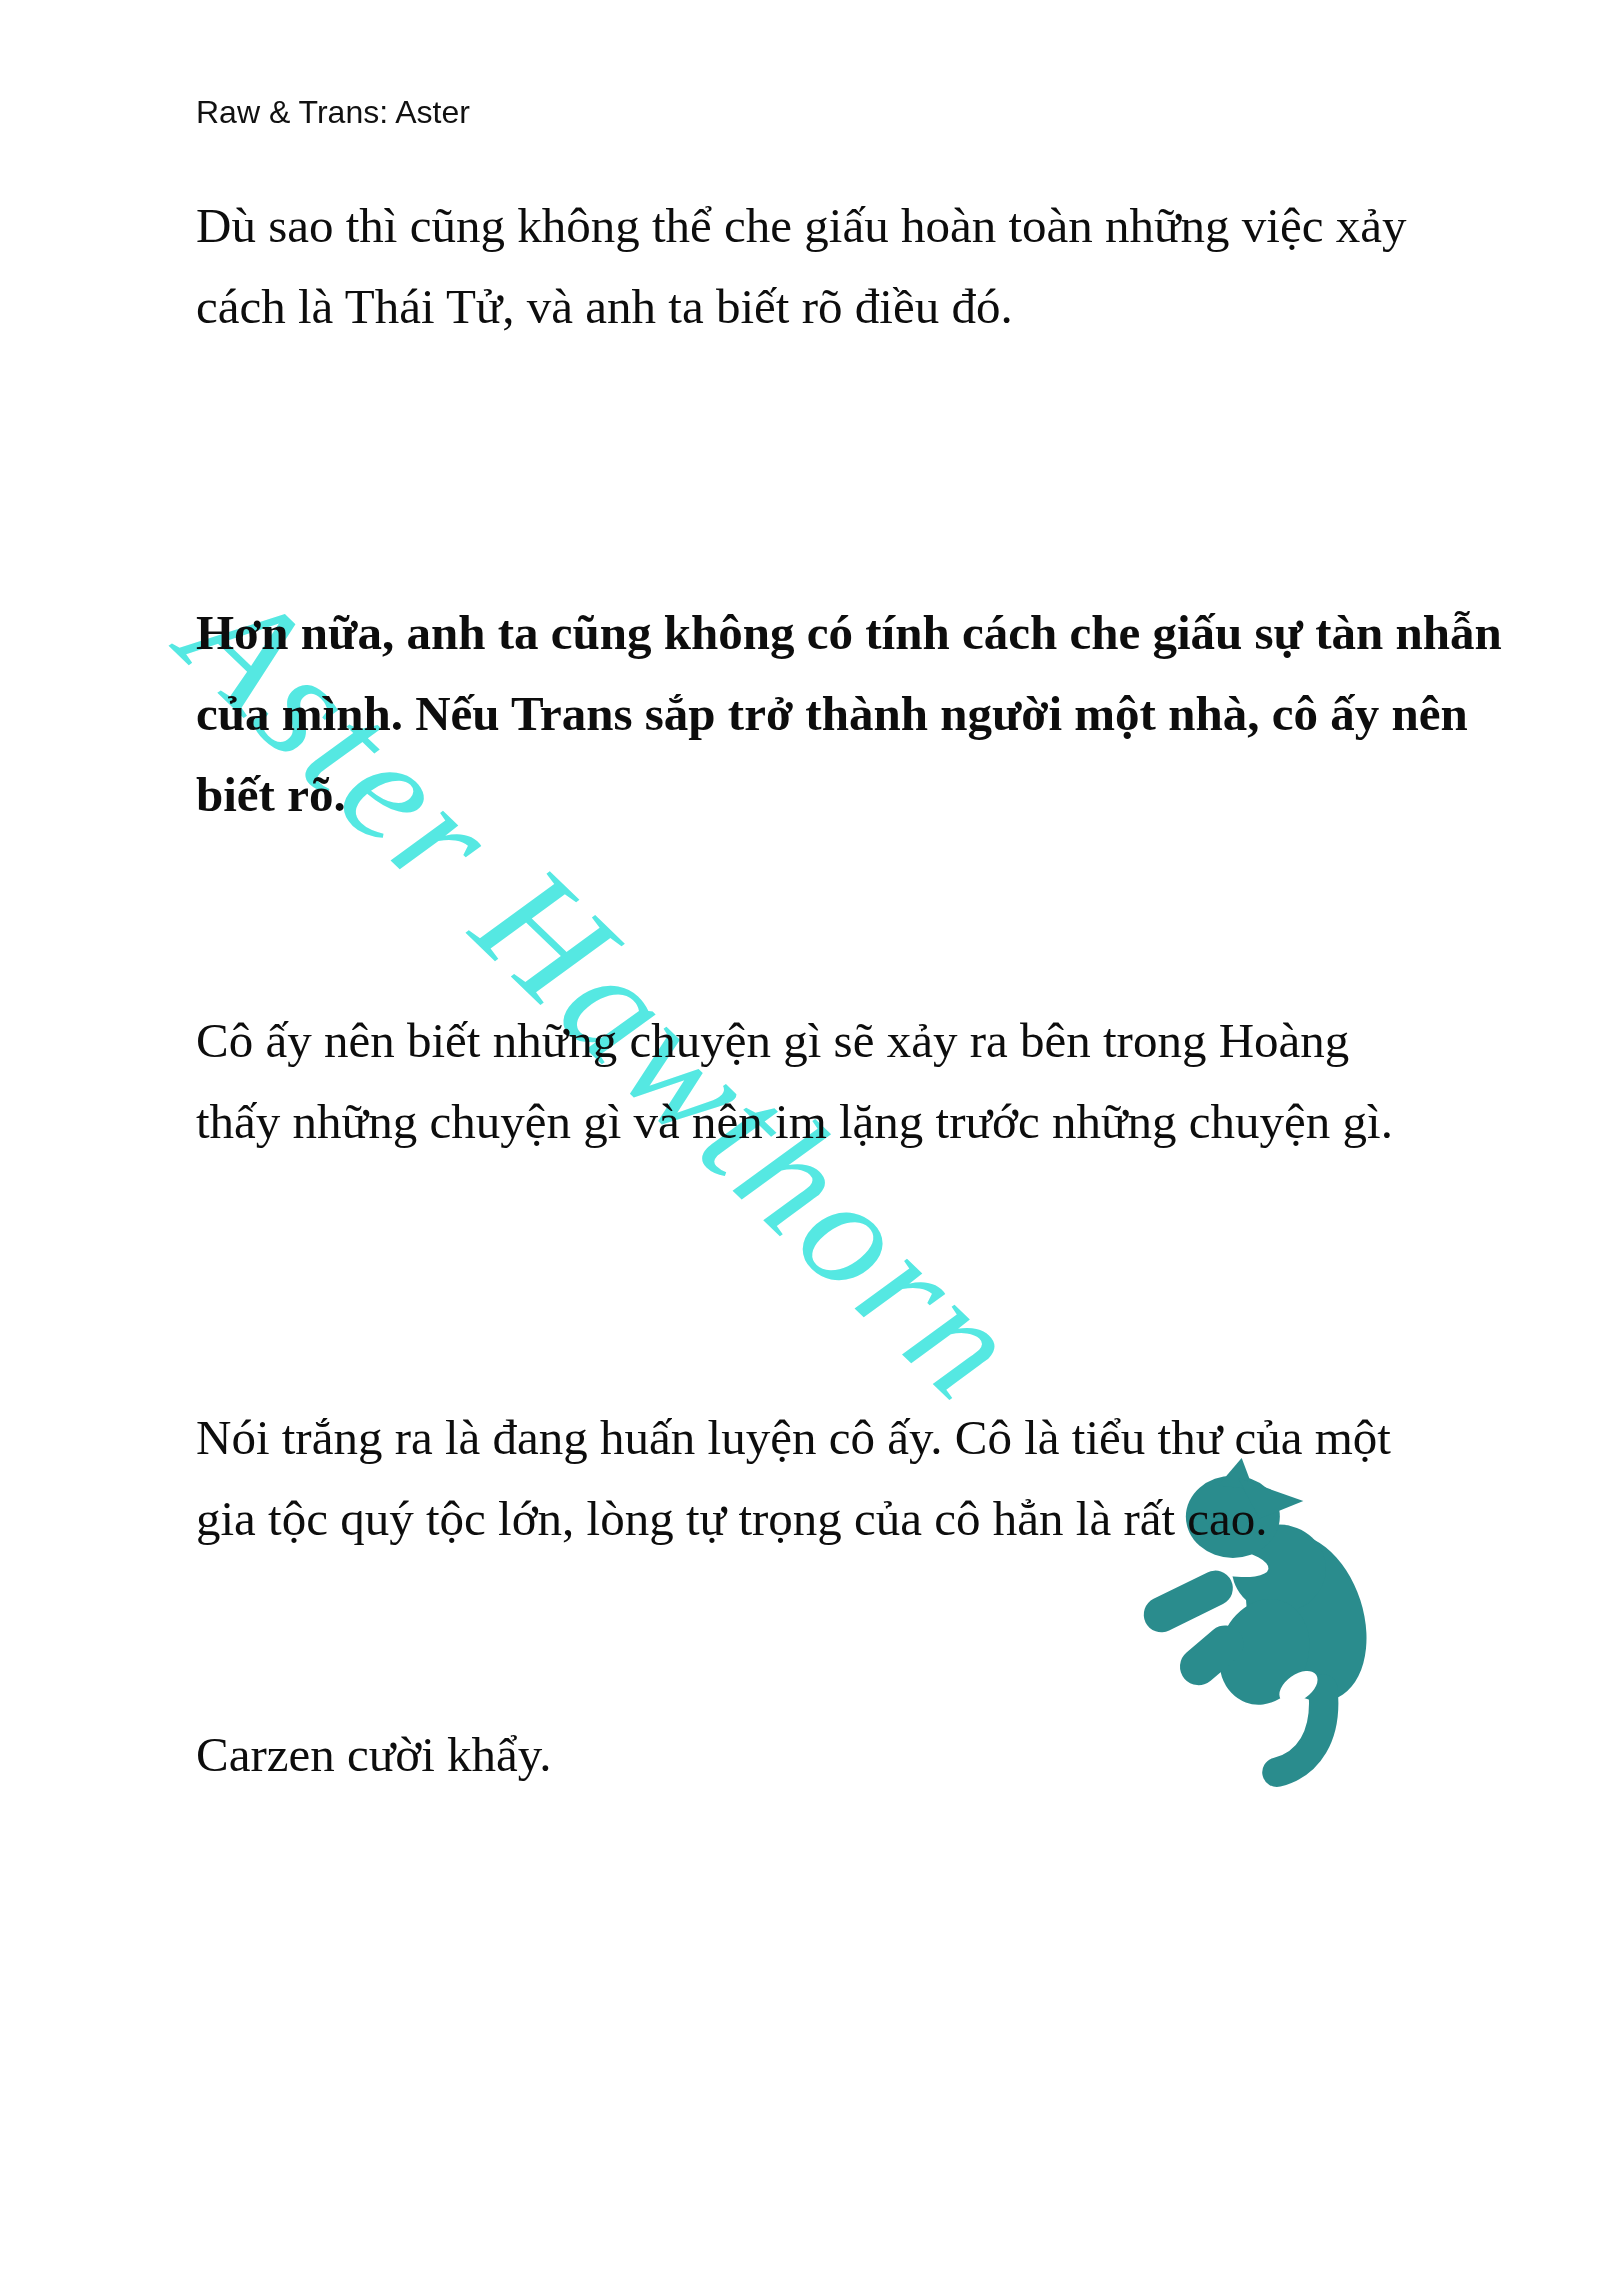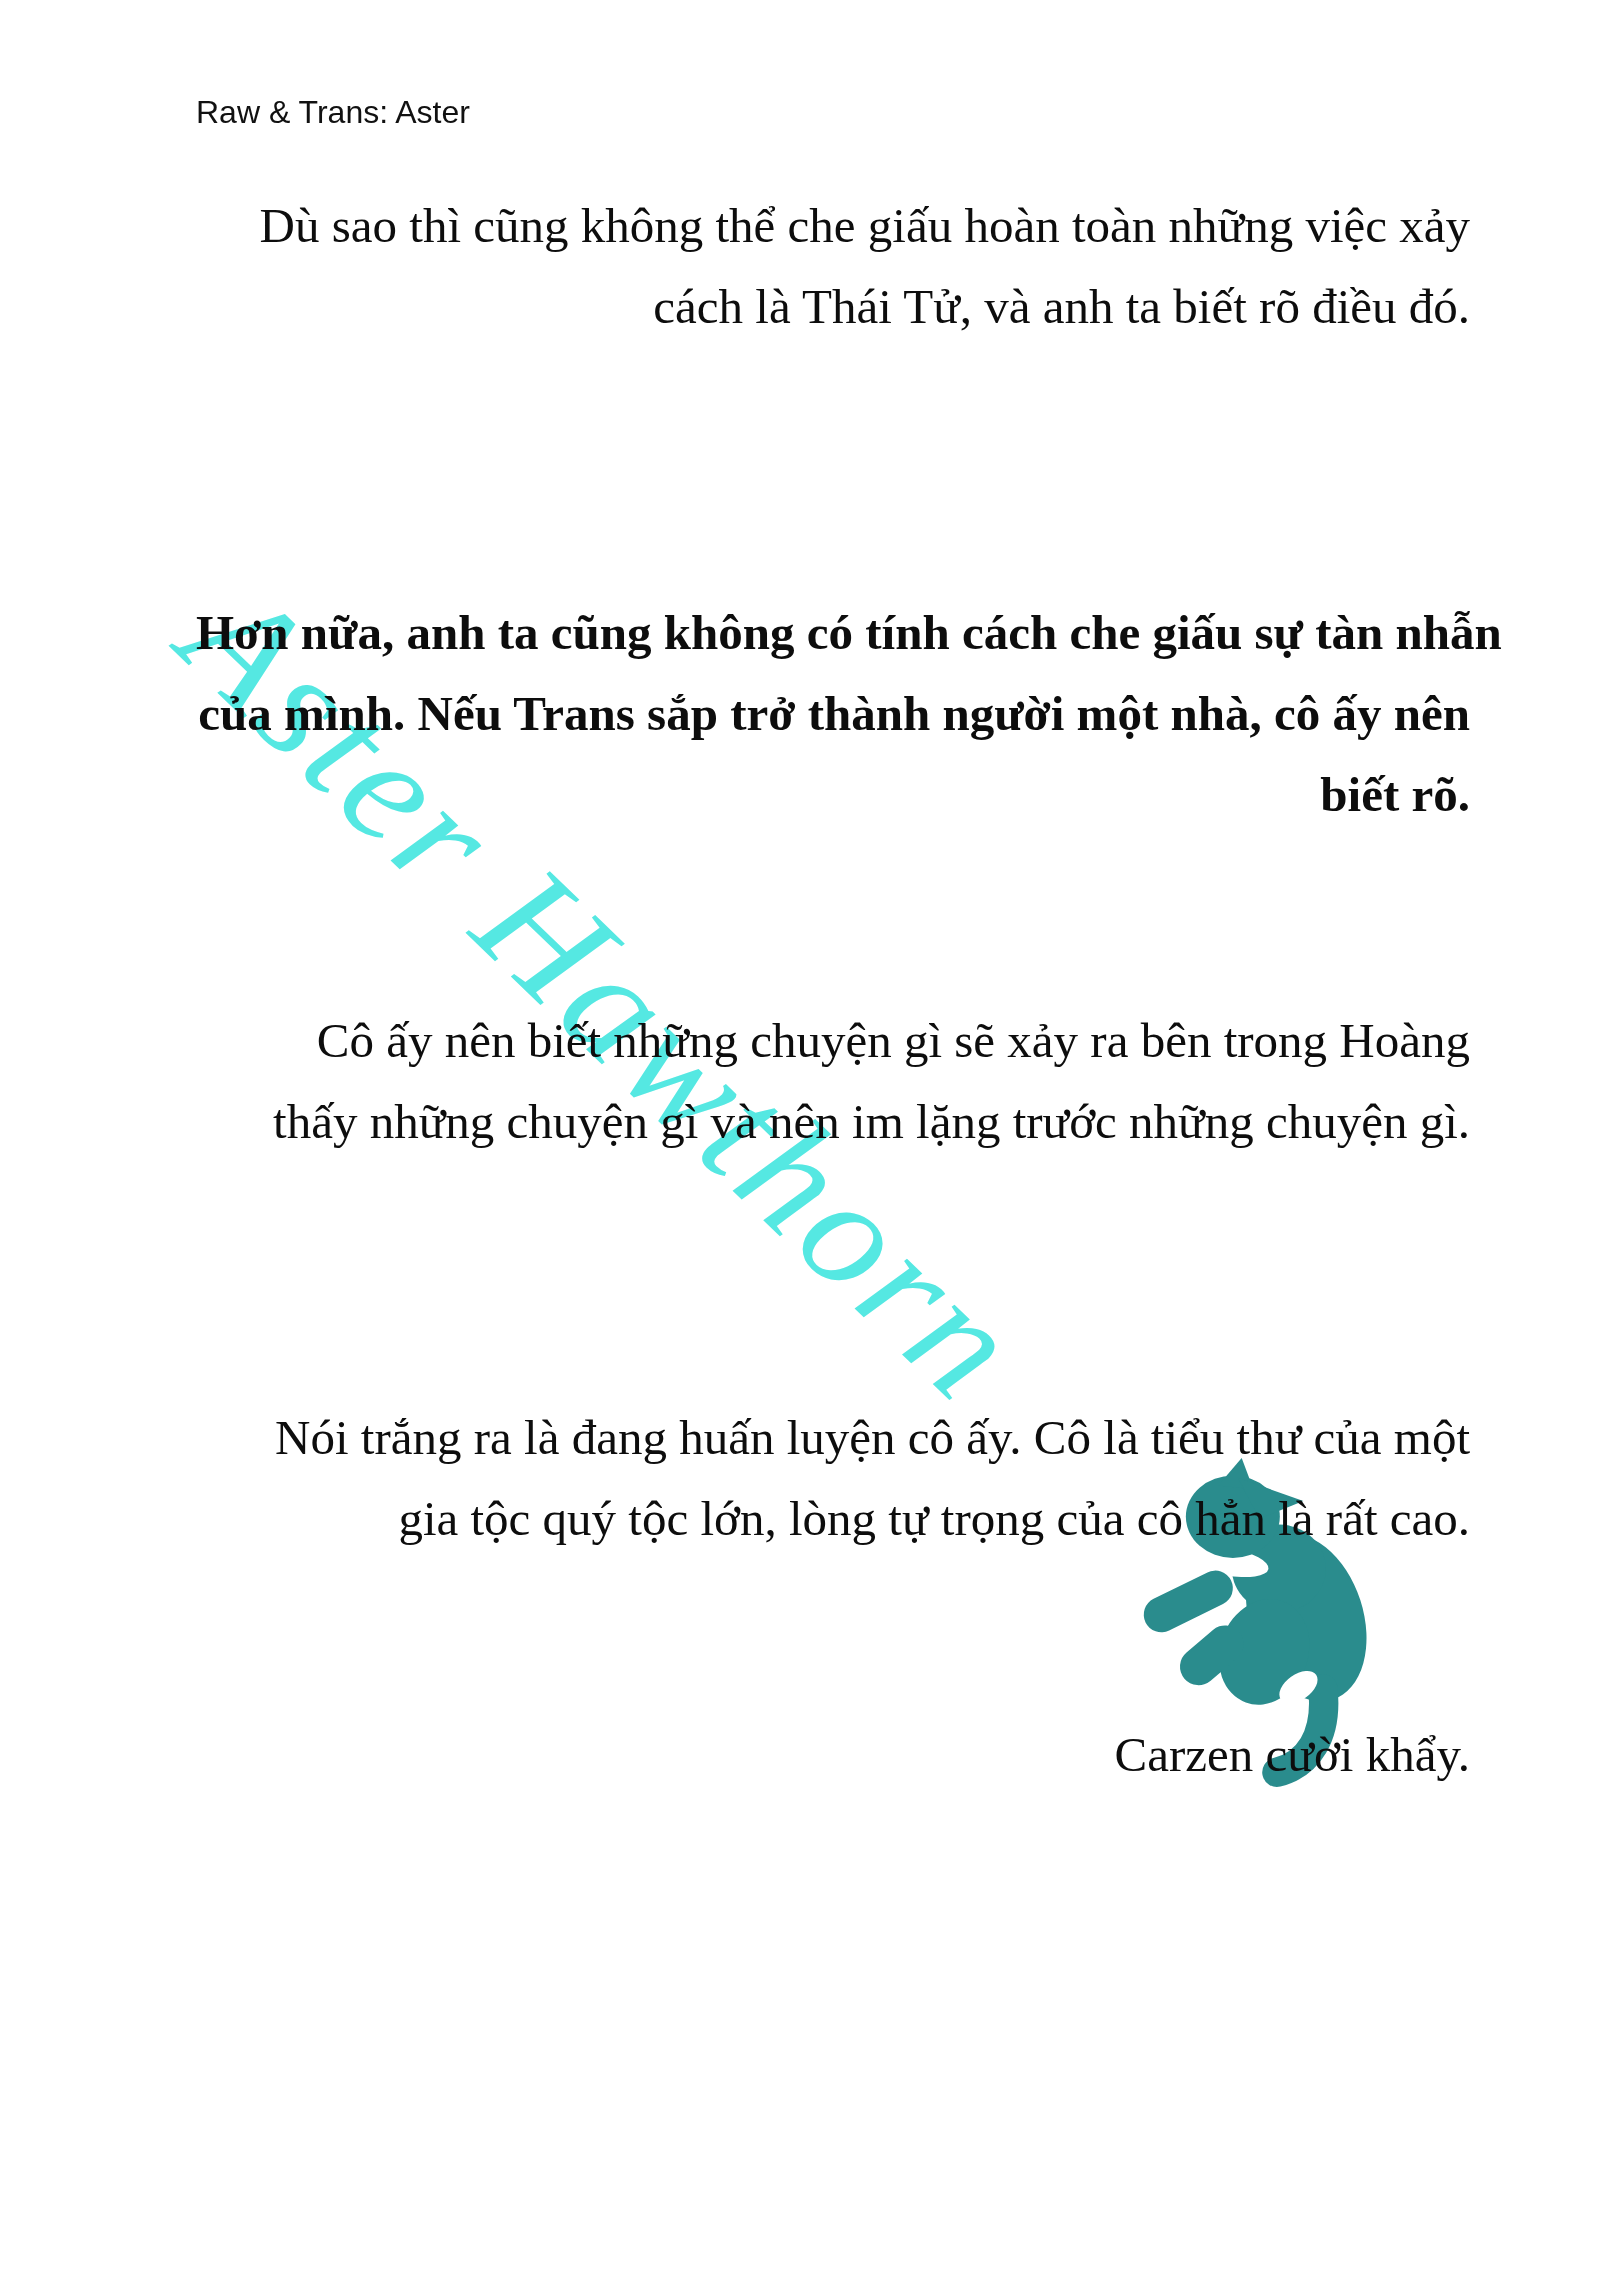--- a/index.html
+++ b/index.html
@@ -40,21 +40,20 @@
     z-index:1;
   }
   .body-text{
     position:absolute;
     left:196px;
     width:1274px;
     font-size:49px;
     line-height:81px;
     color:#0d0d0d;
     z-index:2;
-    text-align:right;
   }
   .body-text .line{white-space:nowrap;}
   #p1{top:185px;}
   #p2{top:592px;font-weight:bold;}
   #p3{top:1000px;}
   #p4{top:1397px;}
   #p5{top:1714px;}
 </style>
 </head>
 <body>

